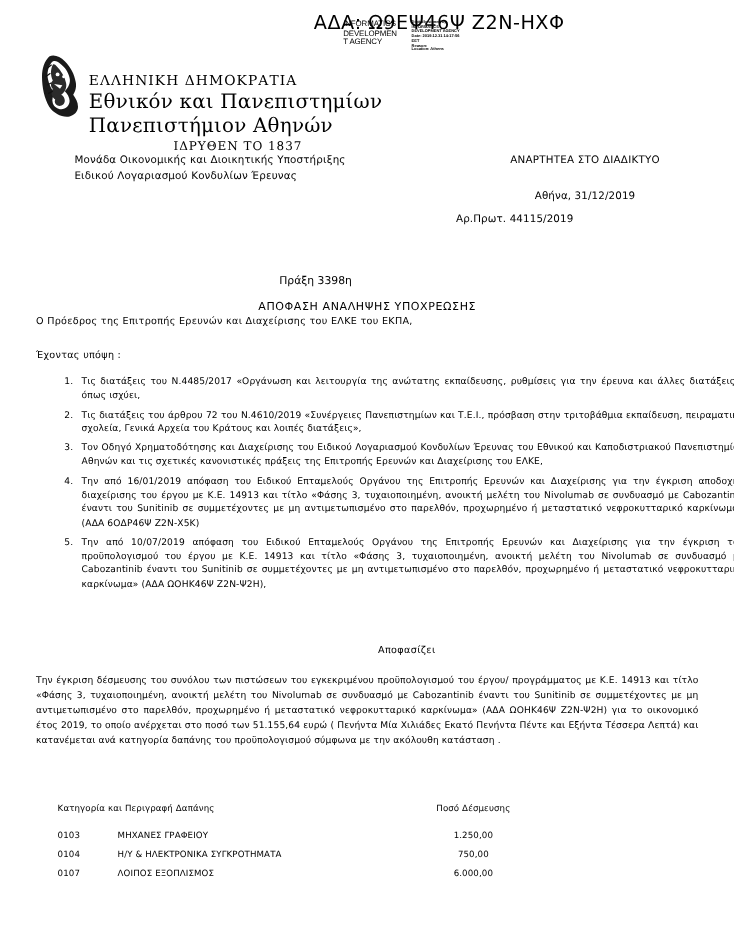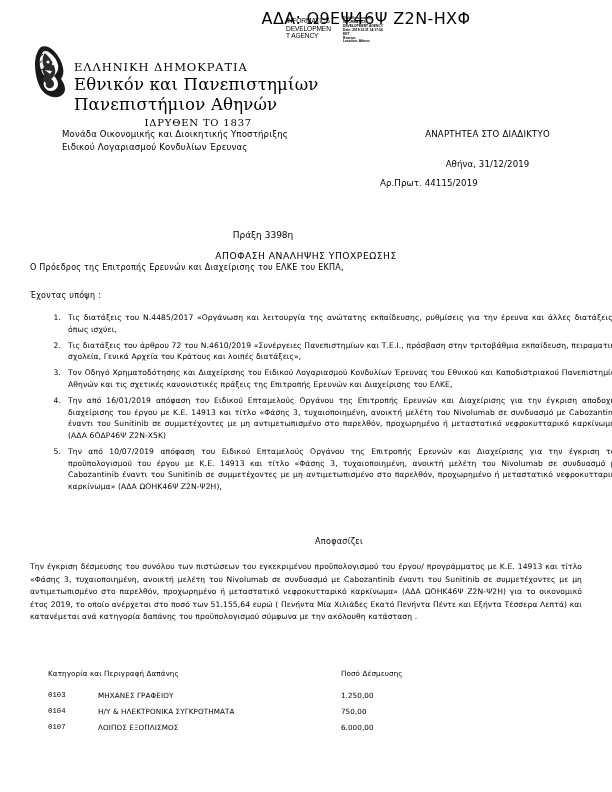--- a/index.html
+++ b/index.html
@@ -234,31 +234,30 @@
     font-size: 7.2px;
   }
   .cost-table th {
     font-weight: normal;
     text-align: left;
     padding: 0 0 9px 0;
     letter-spacing: 0.1px;
   }
   .cost-table th.amount-col,
   .cost-table td.amount-col {
-    text-align: left;
+    text-align: center;
     white-space: nowrap;
   }
   .cost-table td {
     padding: 3.6px 0;
     letter-spacing: 0.1px;
   }
   .cost-table td.code-col {
     width: 42px;
     white-space: nowrap;
-    font-family: Liberation Mono, monospace;
   }
   .cost-table td.desc-col { padding-left: 8px; }
 </style>
 </head>
 <body>
 
 <div class="page">
 
   <div class="ada-line">ΑΔΑ: Ω9ΕΨ46Ψ Z2Ν-ΗΧΦ</div>
 

